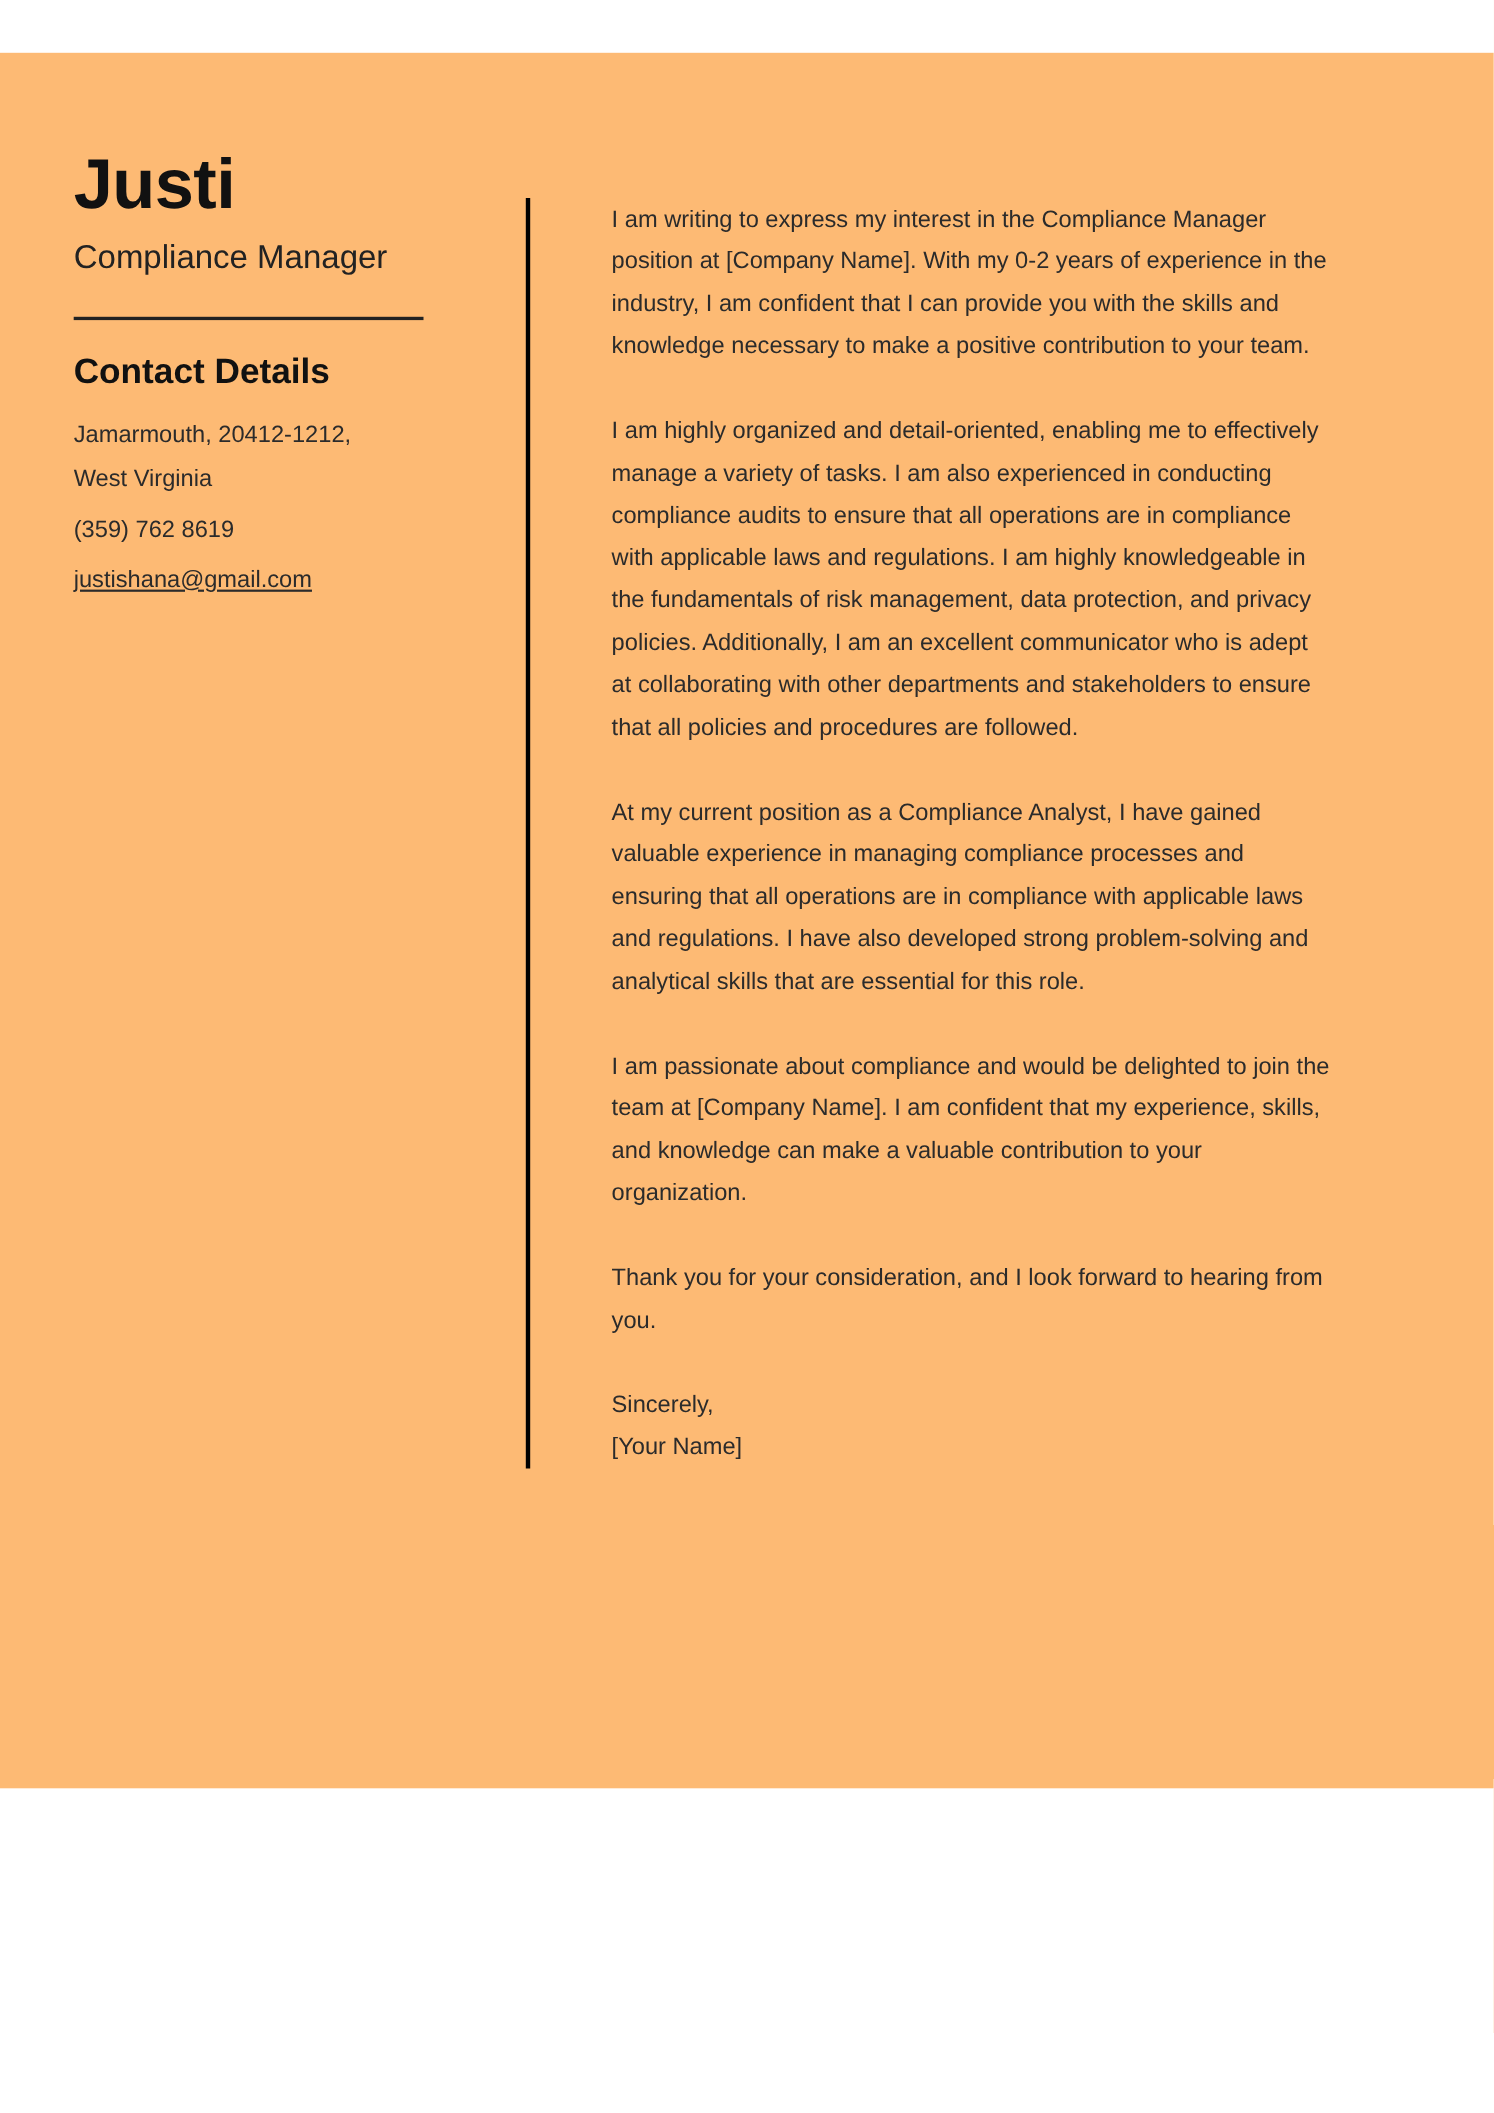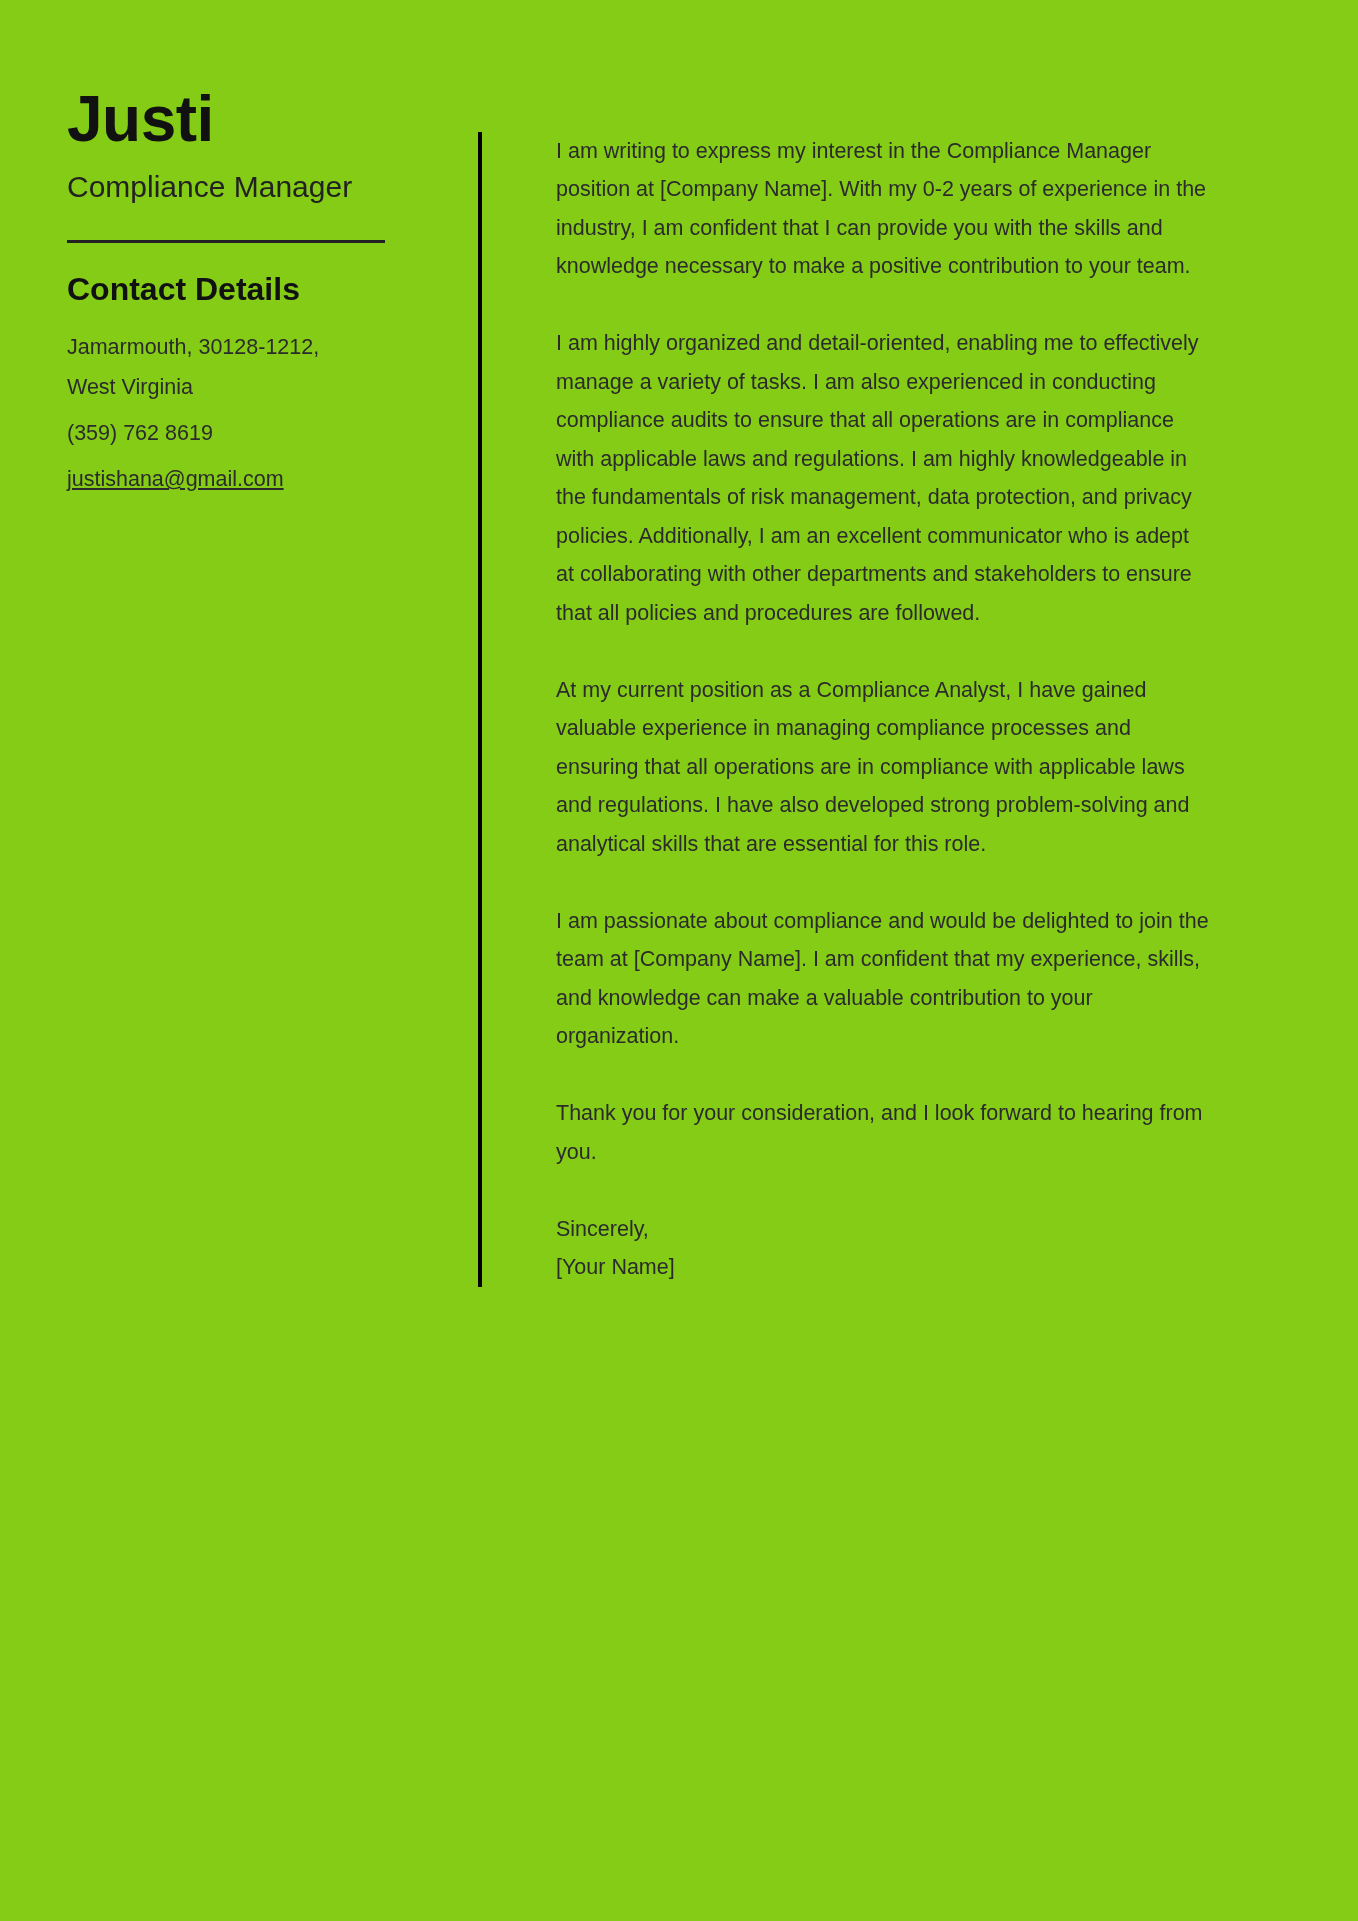--- a/index.html
+++ b/index.html
@@ -7,23 +7,24 @@
     --heading:#111111;
     --divider:#000000;
     --rule:#222222;
   }
   *{ box-sizing:border-box; }
   html,body{ margin:0; padding:0; background:#ffffff; }
   body{ font-family:"Liberation Sans", sans-serif; }
   .page{
     position:relative;
     width:1358px;
-    height:1921px;
-    background:#84cc16;
+    height:1578px;
+    background:#fdba74;
     overflow:hidden;
+    margin-top:48px;
   }
 
   
   .sidebar{
     position:absolute;
     left:67px;
     top:84px;
     width:322px;
     color:var(--heading);
   }
@@ -115,21 +116,21 @@
 </head>
 <body>
 
 <div class="page">
 
   <aside class="sidebar">
     <div class="name-first">Justi</div>
     <div class="job-title">Compliance Manager</div>
     <div class="rule"></div>
     <h2 class="contact-heading">Contact Details</h2>
-    <div class="contact-address">Jamarmouth, 30128-1212, West Virginia</div>
+    <div class="contact-address">Jamarmouth, 20412-1212, West Virginia</div>
     <div class="contact-phone">(359) 762 8619</div>
     <a class="contact-email">justishana@gmail.com</a>
   </aside>
 
   <main class="main">
 
     <div class="letter-body">
       <p>I am writing to express my interest in the Compliance Manager position at [Company Name]. With my 0-2 years of experience in the industry, I am confident that I can provide you with the skills and knowledge necessary to make a positive contribution to your team.</p>
       <p>I am highly organized and detail-oriented, enabling me to effectively manage a variety of tasks. I am also experienced in conducting compliance audits to ensure that all operations are in compliance with applicable laws and regulations. I am highly knowledgeable in the fundamentals of risk management, data protection, and privacy policies. Additionally, I am an excellent communicator who is adept at collaborating with other departments and stakeholders to ensure that all policies and procedures are followed.</p>
       <p>At my current position as a Compliance Analyst, I have gained valuable experience in managing compliance processes and ensuring that all operations are in compliance with applicable laws and regulations. I have also developed strong problem-solving and analytical skills that are essential for this role.</p>

